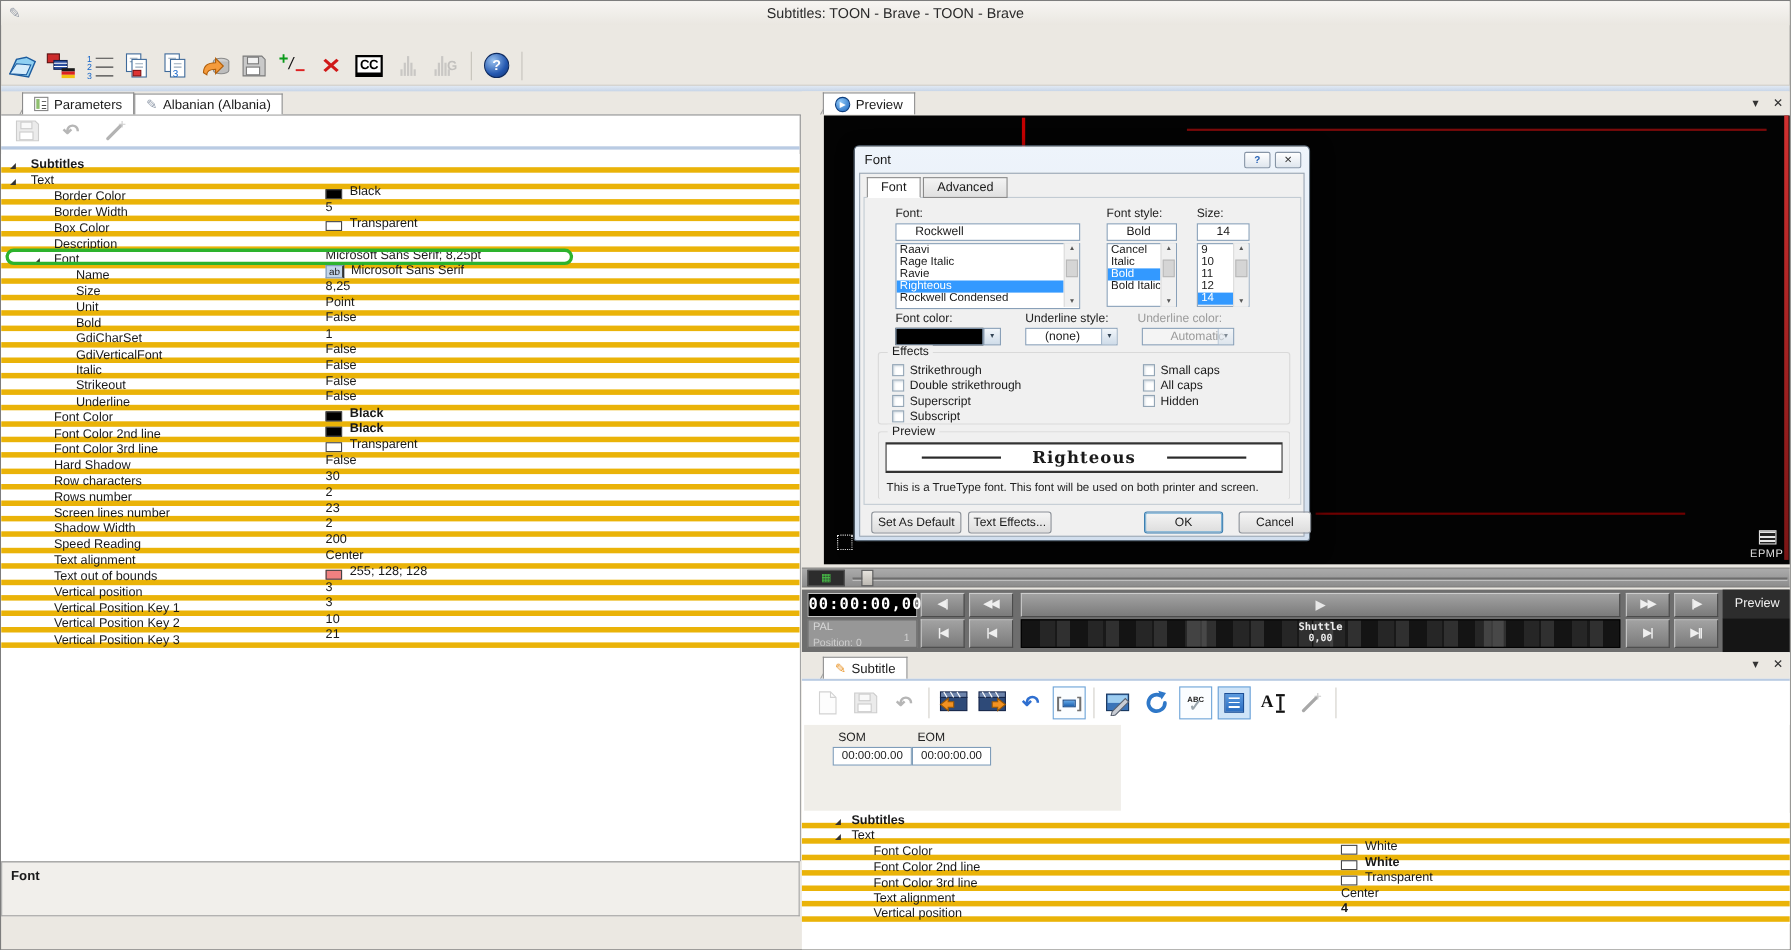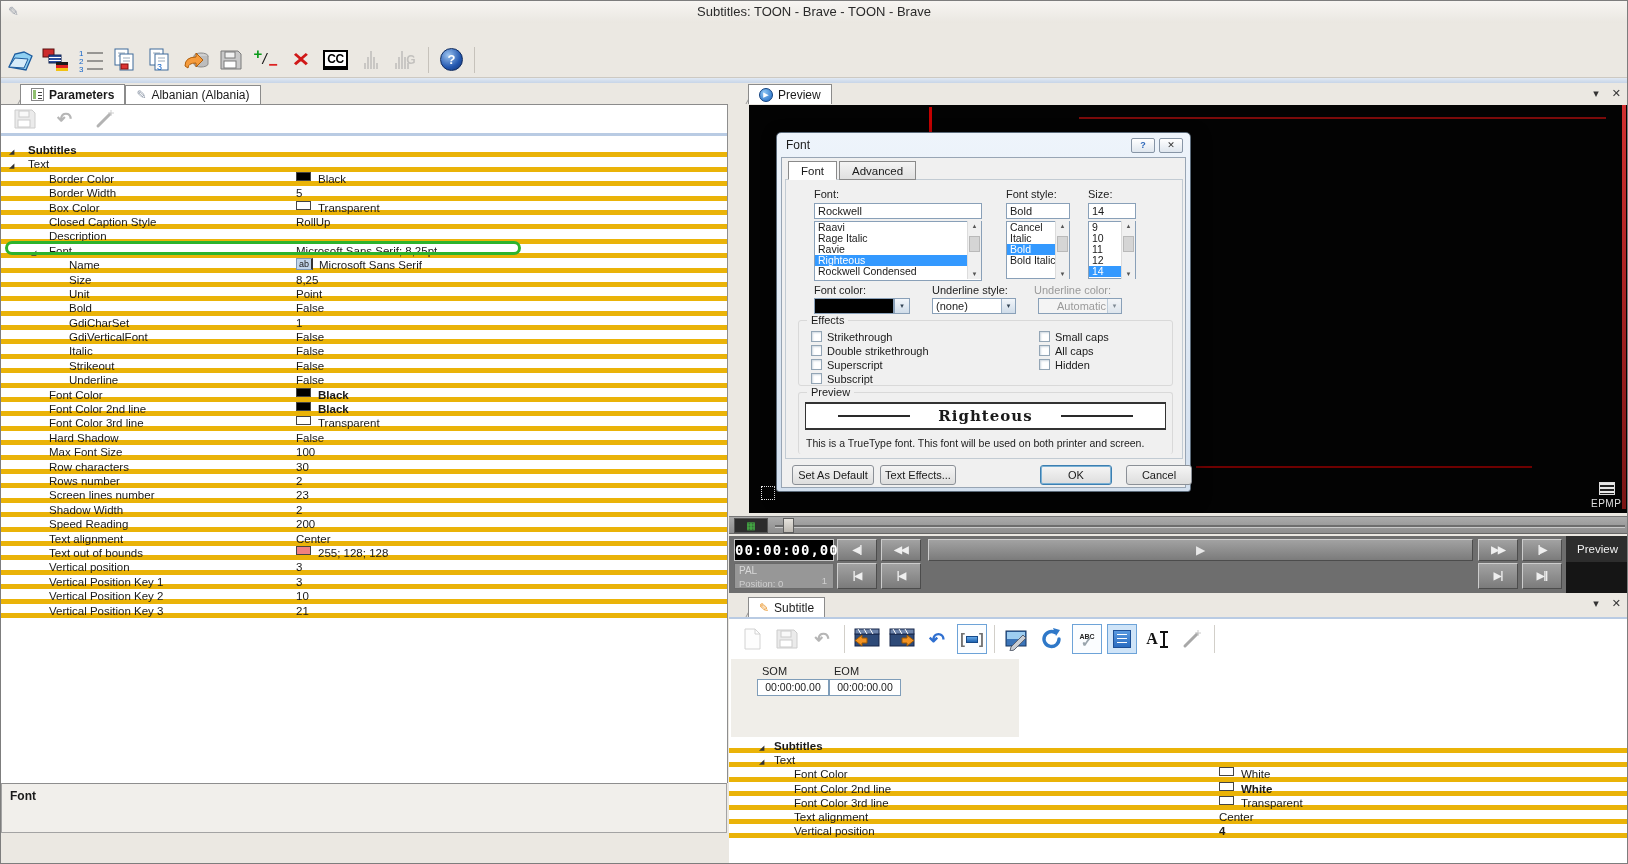--- a/index.html
+++ b/index.html
@@ -25,21 +25,21 @@
 .ccbox{border:2px solid #000;border-bottom-width:4px;padding:0 2px;font-weight:800;font-size:12px;letter-spacing:-.5px;background:#fff;color:#000}
 .wave{display:flex;align-items:flex-end;gap:1px;height:18px}
 .wave i{width:2px;background:#a8a8a8}
 .wave i:nth-child(1){height:6px}.wave i:nth-child(2){height:12px}.wave i:nth-child(3){height:18px}.wave i:nth-child(4){height:12px}.wave i:nth-child(5){height:6px}
 .waveg b{color:#9a9a9a;font-size:12px;margin-left:-3px}
 .helpball{width:23px;height:23px;border-radius:50%;background:radial-gradient(circle at 35% 30%,#9cc4f0,#2458b0 60%,#12306e);border:1px solid #0e2a5e;color:#fff;font-weight:bold;font-size:13px;display:flex;align-items:center;justify-content:center}
 
 
 .tabsrow{position:absolute;left:0;top:0;height:21px;display:flex;align-items:flex-end;padding-left:10px;width:100%}
 .tab{height:20px;background:#fff;border:1px solid #8b8b8b;border-bottom:none;padding:0 10px;display:flex;align-items:center;gap:5px;font-size:12px;position:relative;z-index:2}
-.tab.active{font-weight:bold}
+.tab.active{font-weight:normal}
 .slash{width:12px;height:17px;border-right:1px solid #9a9a9a;transform:skewX(-28deg);margin-right:-3px}
 .panelctl{position:absolute;top:4px;right:8px;display:flex;gap:13px;font-size:11px;color:#333;z-index:3}
 .ti-params{width:13px;height:13px;border:1px solid #888;background:#fff;position:relative;flex-shrink:0}
 .ti-params::before{content:"";position:absolute;left:1px;top:1px;bottom:1px;width:3px;background:#8fbf6f}
 .ti-params::after{content:"";position:absolute;left:6px;right:1px;top:3px;height:7px;background:repeating-linear-gradient(180deg,#444 0 1px,transparent 1px 3px)}
 .ti-play{width:14px;height:14px;border-radius:50%;background:radial-gradient(circle at 35% 30%,#8ec6f5,#1a66c0);border:1px solid #0d3e7e;color:#fff;font-size:7px;display:flex;align-items:center;justify-content:center;flex-shrink:0}
 .ti-pen-gray{color:#8a95a5;font-size:12px;font-weight:normal}
 .ti-pen-orange{color:#e88f1e;font-size:12px}
 
 
@@ -52,21 +52,21 @@
 
 .pgrid{background:#fff;font-size:11.5px}
 .prow{position:relative;height:14.4px;line-height:14px;border-bottom:5px solid #eab308}
 .arr{position:absolute;left:8px;top:2px;font-size:7px;color:#333;visibility:hidden;width:10px}
 .prow.show-exp .arr{visibility:visible}
 .l1e .arr{left:30px}
 .lbl{display:inline-block;padding-left:27px;white-space:nowrap}
 .l1 .lbl,.l1e .lbl{padding-left:48px}
 .l2 .lbl{padding-left:68px}
 .hdr .lbl{font-weight:bold}
-.val{position:absolute;left:295px;top:0;height:100%;display:flex;align-items:flex-start;white-space:nowrap}
+.val{position:absolute;left:295px;top:0;height:100%;display:flex;align-items:flex-end;white-space:nowrap}
 .sw{width:15px;height:9px;border:1px solid #444;margin-right:7px;flex-shrink:0;display:inline-block}
 .boldv .vtext{font-weight:bold}
 .abchip{display:none;font-size:9px;font-style:normal;background:#c2d5ea;border:1px solid #7d99b8;border-right:2px solid #333;padding:0 2px;margin-right:6px;line-height:10px}
 .prow.has-ab .abchip{display:inline-block}
 .ann::after{content:"";position:absolute;left:4px;right:206px;top:-3px;bottom:-2px;border:3px solid #2db32d;border-radius:9px;pointer-events:none}
 .g2 .prow{height:14.2px}
 .g2 .val{left:490px}
 .g2 .l0 .lbl{padding-left:45px}
 .g2 .l0 .arr{left:30px}
 .g2 .l1 .lbl{padding-left:65px}
@@ -88,21 +88,21 @@
 .dbtn{position:absolute;top:5px;width:24px;height:15px;border:1px solid #8795a6;border-radius:2px;background:linear-gradient(#fff,#dfe6ee);font-size:9px;text-align:center;line-height:13px}
 .dhelp{right:35px;color:#2c66b8;font-weight:bold}
 .dclose{right:7px;color:#333}
 .dclient{position:absolute;left:4px;top:24px;width:405px;height:331px;background:#f0f0f0;border:1px solid #98a5b4}
 .dtabs{position:absolute;left:6px;top:3px;display:flex;z-index:2}
 .dtab{height:19px;padding:0 12px;line-height:18px;font-size:11.5px;border:1px solid #8a8a8a;background:linear-gradient(#f4f4f4,#e0e0e0);margin-right:2px}
 .dtab.active{background:#fff;border-bottom:1px solid #fff}
 .dpage{position:absolute;left:3px;top:21px;width:398px;height:280px;border:1px solid #c2cbd3;background:#f0f0f0}
 .flabel{position:absolute;font-size:11px;color:#222;white-space:nowrap}
 .flabel.dis{color:#9a9a9a}
-.combo{position:absolute;height:16px;background:#fff;border:1px solid #89a0b8;font-size:11px;line-height:14px;padding-left:3px;white-space:nowrap}
+.combo{position:absolute;height:16px;background:#fff;border:1px solid #89a0b8;font-size:11px;line-height:14px;padding-left:17px;white-space:nowrap}
 .combo.dis{color:#9a9a9a;background:#f4f4f4}
 .combo .ar{position:absolute;right:0;top:0;bottom:0;width:14px;background:linear-gradient(#f2f6fa,#cfdce9);border-left:1px solid #9ab0c6;font-size:7px;text-align:center;line-height:14px;color:#345}
 .ddbtn{position:absolute;width:16px;height:16px;background:linear-gradient(#f2f6fa,#cfdce9);border:1px solid #89a0b8;font-size:7px;text-align:center;line-height:14px;color:#345}
 .fcswatch{position:absolute;height:16px;background:#000;border:1px solid #89a0b8}
 .lbx{position:absolute;background:#fff;border:1px solid #89a0b8;font-size:10.5px;overflow:hidden}
 .litem{height:11px;line-height:11px;padding-left:3px;margin-right:14px;white-space:nowrap;overflow:hidden}
 .litem.sel{background:#3399ff;color:#fff}
 .sbv{position:absolute;top:0;right:0;bottom:0;width:14px;background:#f0f0f0;border-left:1px solid #dcdcdc;font-size:6px;color:#555;text-align:center}
 .sbv .u{position:absolute;top:2px;left:0;right:0}
 .sbv .d{position:absolute;bottom:2px;left:0;right:0}
@@ -362,28 +362,20 @@
           <div class="prow l1">
             
             <span class="lbl">Box Color</span>
             <span class="val">
               <i class="sw" style="background: rgb(255, 255, 255);"></i>
 
               <span class="vtext">Transparent</span>
             </span>
           </div>
 
-          <div class="prow l1">
-            
-            <span class="lbl">Closed Caption Style</span>
-            <span class="val">
-
-              <span class="vtext">RollUp</span>
-            </span>
-          </div>
 
           <div class="prow l1">
             
             <span class="lbl">Description</span>
             <span class="val">
 
               <span class="vtext"></span>
             </span>
           </div>
 
@@ -510,28 +502,20 @@
 
           <div class="prow l1">
             
             <span class="lbl">Hard Shadow</span>
             <span class="val">
 
               <span class="vtext">False</span>
             </span>
           </div>
 
-          <div class="prow l1">
-            
-            <span class="lbl">Max Font Size</span>
-            <span class="val">
-
-              <span class="vtext">100</span>
-            </span>
-          </div>
 
           <div class="prow l1">
             
             <span class="lbl">Row characters</span>
             <span class="val">
 
               <span class="vtext">30</span>
             </span>
           </div>
 
@@ -796,20 +780,28 @@
       <div class="inf">
         <span class="pal">PAL</span>
         <span class="posl">Position: 0</span>
         <span class="posv">1</span>
       </div>
       <div class="cbtn" style="left:108px;top:3px">◀|</div>
       <div class="cbtn" style="left:152px;top:3px">◀◀</div>
       <div class="cbtn r2" style="left:108px">|◀</div>
       <div class="cbtn r2" style="left:152px">|◀</div>
       <div class="playbar">▶</div>
+      <div class="shuttle">
+        <span class="bars"></span>
+        <span class="lb" style="left:150px"></span>
+        <span class="lb" style="left:265px"></span>
+        <span class="lb" style="left:420px"></span>
+        <span class="t1">Shuttle</span>
+        <span class="t2">0,00</span>
+      </div>
       <div class="cbtn" style="left:749px;top:3px">▶▶</div>
       <div class="cbtn" style="left:793px;top:3px">|▶</div>
       <div class="cbtn r2" style="left:749px">▶|</div>
       <div class="cbtn r2" style="left:793px">▶||</div>
       <div class="pvlab">Preview</div>
       <div class="pvdark"></div>
     </div>
   </div>
 
   <div class="sb">

